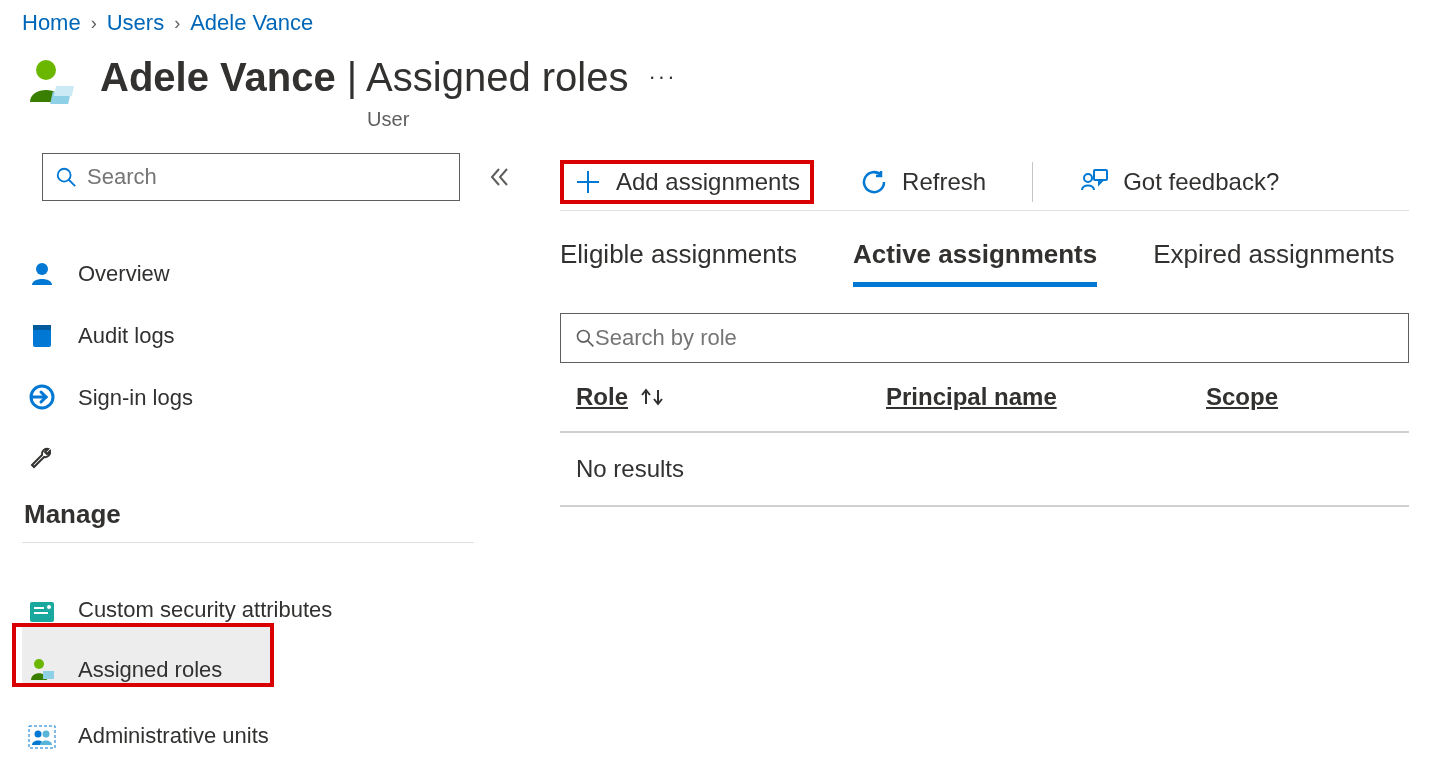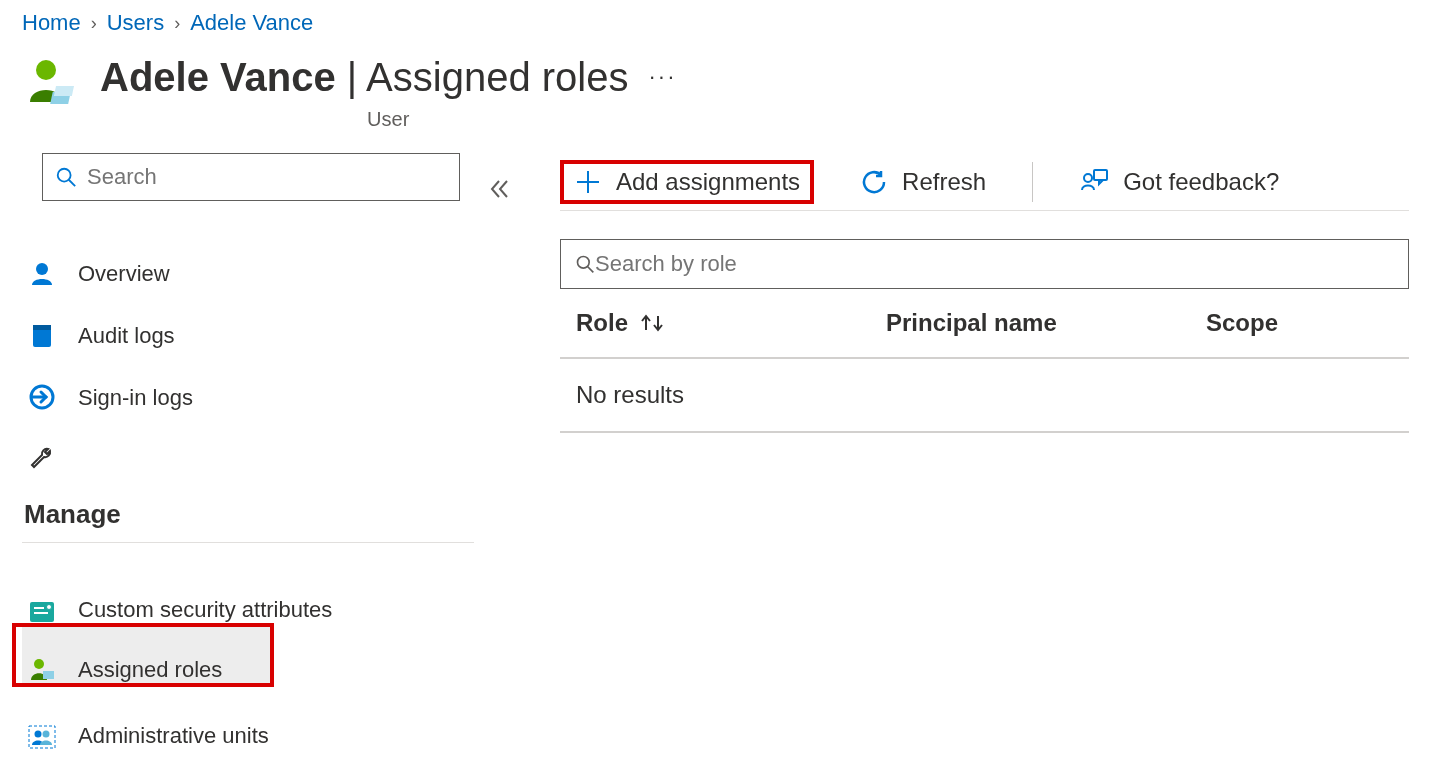--- a/index.html
+++ b/index.html
@@ -59,21 +59,21 @@
     flex-shrink: 0;
   }
   .main {
     flex: 1;
     padding-left: 40px;
   }
 
   
   .search-row {
     display: flex;
-    align-items: flex-end;
+    align-items: center;
     gap: 28px;
     margin-bottom: 24px;
     padding-left: 20px;
   }
   .search-box {
     display: flex;
     align-items: center;
     gap: 10px;
     border: 1px solid #605e5c;
     width: 418px;
@@ -164,20 +164,21 @@
   }
   .role-search input { border:none; outline:none; font-size:22px; width:100%; font-family:inherit; color:#323130; }
 
   
   .thead {
     display:flex; align-items:center;
     height:70px;
     border-bottom:2px solid #d2d0ce;
     font-size:24px; font-weight:700;
     padding: 0 16px;
+    text-decoration: underline;
   }
   .thead .col-role { width:310px; display:flex; align-items:center; gap:10px; }
   .thead .col-principal { width:320px; }
   .thead .col-scope { flex:1; }
   .sort-arrows { color:#323130; font-weight:400; }
 
   .tbody .no-results {
     padding: 22px 16px;
     font-size: 24px;
     border-bottom: 2px solid #d2d0ce;
@@ -349,20 +350,25 @@
             <circle cx="9" cy="10" r="4"></circle>
               <path d="M3 22 C3 16 15 16 15 22"></path>
             <rect x="15" y="2" width="13" height="10" rx="1"></rect>
               <polyline points="20,12 20,16 24,12"></polyline>
           </svg>
         </span>
         <span>Got feedback?</span>
       </div>
     </div>
 
+    <div class="tabs">
+      <div class="tab-item">Eligible assignments</div>
+      <div class="tab-item active">Active assignments</div>
+      <div class="tab-item">Expired assignments</div>
+    </div>
 
     <div class="role-search">
       <span>
         <svg width="20" height="20" viewBox="0 0 24 24" fill="none" stroke="#605e5c" stroke-width="2">
           <circle cx="10" cy="10" r="7"></circle>
             <line x1="15" y1="15" x2="22" y2="22"></line>
         </svg>
       </span>
       <input type="text" placeholder="Search by role" style="">
     </div>

